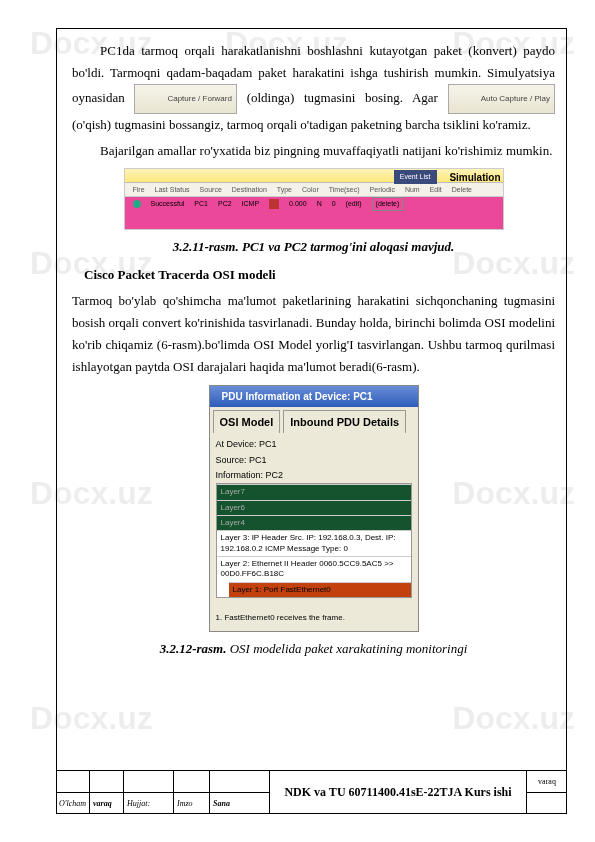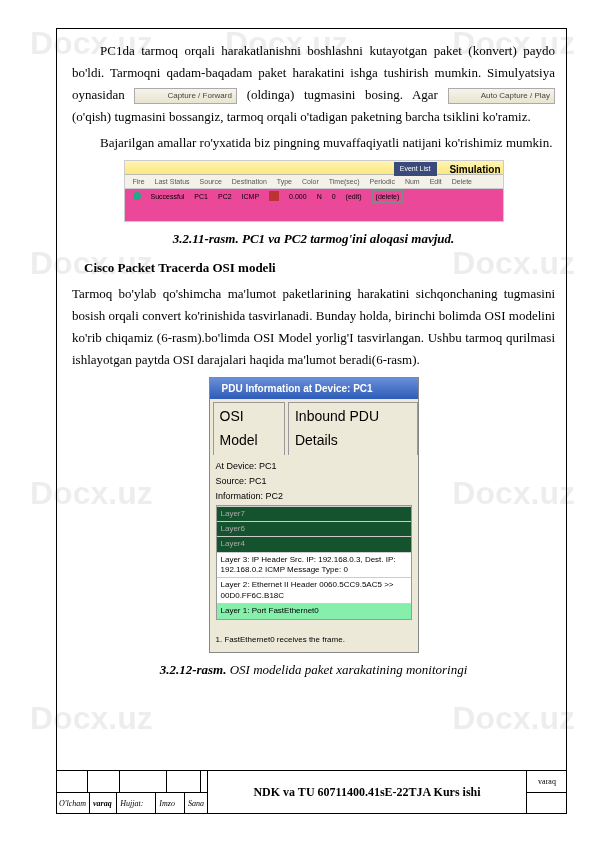--- a/index.html
+++ b/index.html
@@ -40,21 +40,21 @@
     top: 40px; left: 72px; right: 40px;
     line-height: 1.7;
   }
   .content p { text-align: justify; margin-bottom: 4px; text-indent: 28px; }
   .inline-btn {
     display: inline-block;
     background: linear-gradient(#f6f4eb, #e8e4d0);
     border: 1px solid #aaa;
     font-size: 8px;
     font-family: Arial, sans-serif;
-    padding: 0 4px;
+    padding: 7px 4px;
     vertical-align: middle;
     color: #444;
   }
   .caption { text-align: center; font-style: italic; font-weight: bold; margin: 6px 0; }
   .caption .normal { font-style: italic; font-weight: normal; }
   .subheading { font-weight: bold; margin: 4px 0 4px 12px; }
   .sim-img {
     width: 380px; height: 62px;
     margin: 6px auto; display: block;
     background: #ec4899;
@@ -97,42 +97,43 @@
     color: #000;
   }
   .pdu-title {
     background: linear-gradient(#6a8fd8, #2d5bb8);
     color: #fff; font-weight: bold;
     padding: 2px 12px; font-size: 10px;
   }
   .pdu-tabs { display: flex; background:#ece9d8; }
   .pdu-tab {
     border: 1px solid #999; border-bottom: none;
-    padding: 2px 6px; font-size: 14px; background:#ece9d8;
+    padding: 2px 6px; font-size: 11px; background:#ece9d8;
     margin: 3px 0 0 3px;
+    font-weight: bold;
   }
   .pdu-body { padding: 4px 6px 6px; }
   .pdu-section {
     background: #fff; border: 1px solid #999;
     font-size: 8px; line-height: 1.3;
   }
   .pdu-layer {
     border-top: 1px solid #ccc; padding: 2px 4px;
   }
   .pdu-layer.gray { color: #aaa; background:#14532d; }
-  .pdu-layer.hl { background: #86efac; }
+  .pdu-layer.hl { background: #c2410c; margin-left: 12px; }
   .title-block {
     position: absolute;
     left: 56px; right: 28px; bottom: 28px;
     height: 44px;
     border-top: 1.5px solid #000;
     display: flex;
   }
   .tb-left {
-    width: 152px;
+    width: 214px;
     border-right: 1.5px solid #000;
     display: flex; flex-direction: column;
     font-size: 8px;
   }
   .tb-row { flex:1; display:flex; border-bottom: 1px solid #000;}
   .tb-row:last-child{border-bottom:none;}
   .tb-cell { border-right:1px solid #000; display:flex; align-items:center; padding:0 3px;}
   .tb-cell:last-child{border-right:none;}
   .tb-center {
     flex: 1;
@@ -248,21 +249,21 @@
       <div class="tb-cell" style="width:34px"></div>
       <div class="tb-cell" style="width:50px"></div>
       <div class="tb-cell" style="width:36px"></div>
       <div class="tb-cell" style="flex:1"></div>
     </div>
     <div class="tb-row">
       <div class="tb-cell" style="width:34px; font-style:italic">O'lcham</div>
       <div class="tb-cell" style="width:34px; font-weight:bold; font-style:italic">varaq</div>
       <div class="tb-cell" style="width:50px; font-style:italic">Hujjat:</div>
       <div class="tb-cell" style="width:36px; font-style:italic">Imzo</div>
-      <div class="tb-cell" style="flex:1; font-weight:normal; font-style:italic">Sana</div>
+      <div class="tb-cell" style="flex:1; font-weight:bold; font-style:italic">Sana</div>
     </div>
   </div>
   <div class="tb-center">NDK va TU  60711400.41sE-22TJA Kurs ishi</div>
   <div class="tb-right">
     <div>varaq</div>
     <div></div>
   </div>
 </div>
 
 </body></html>

